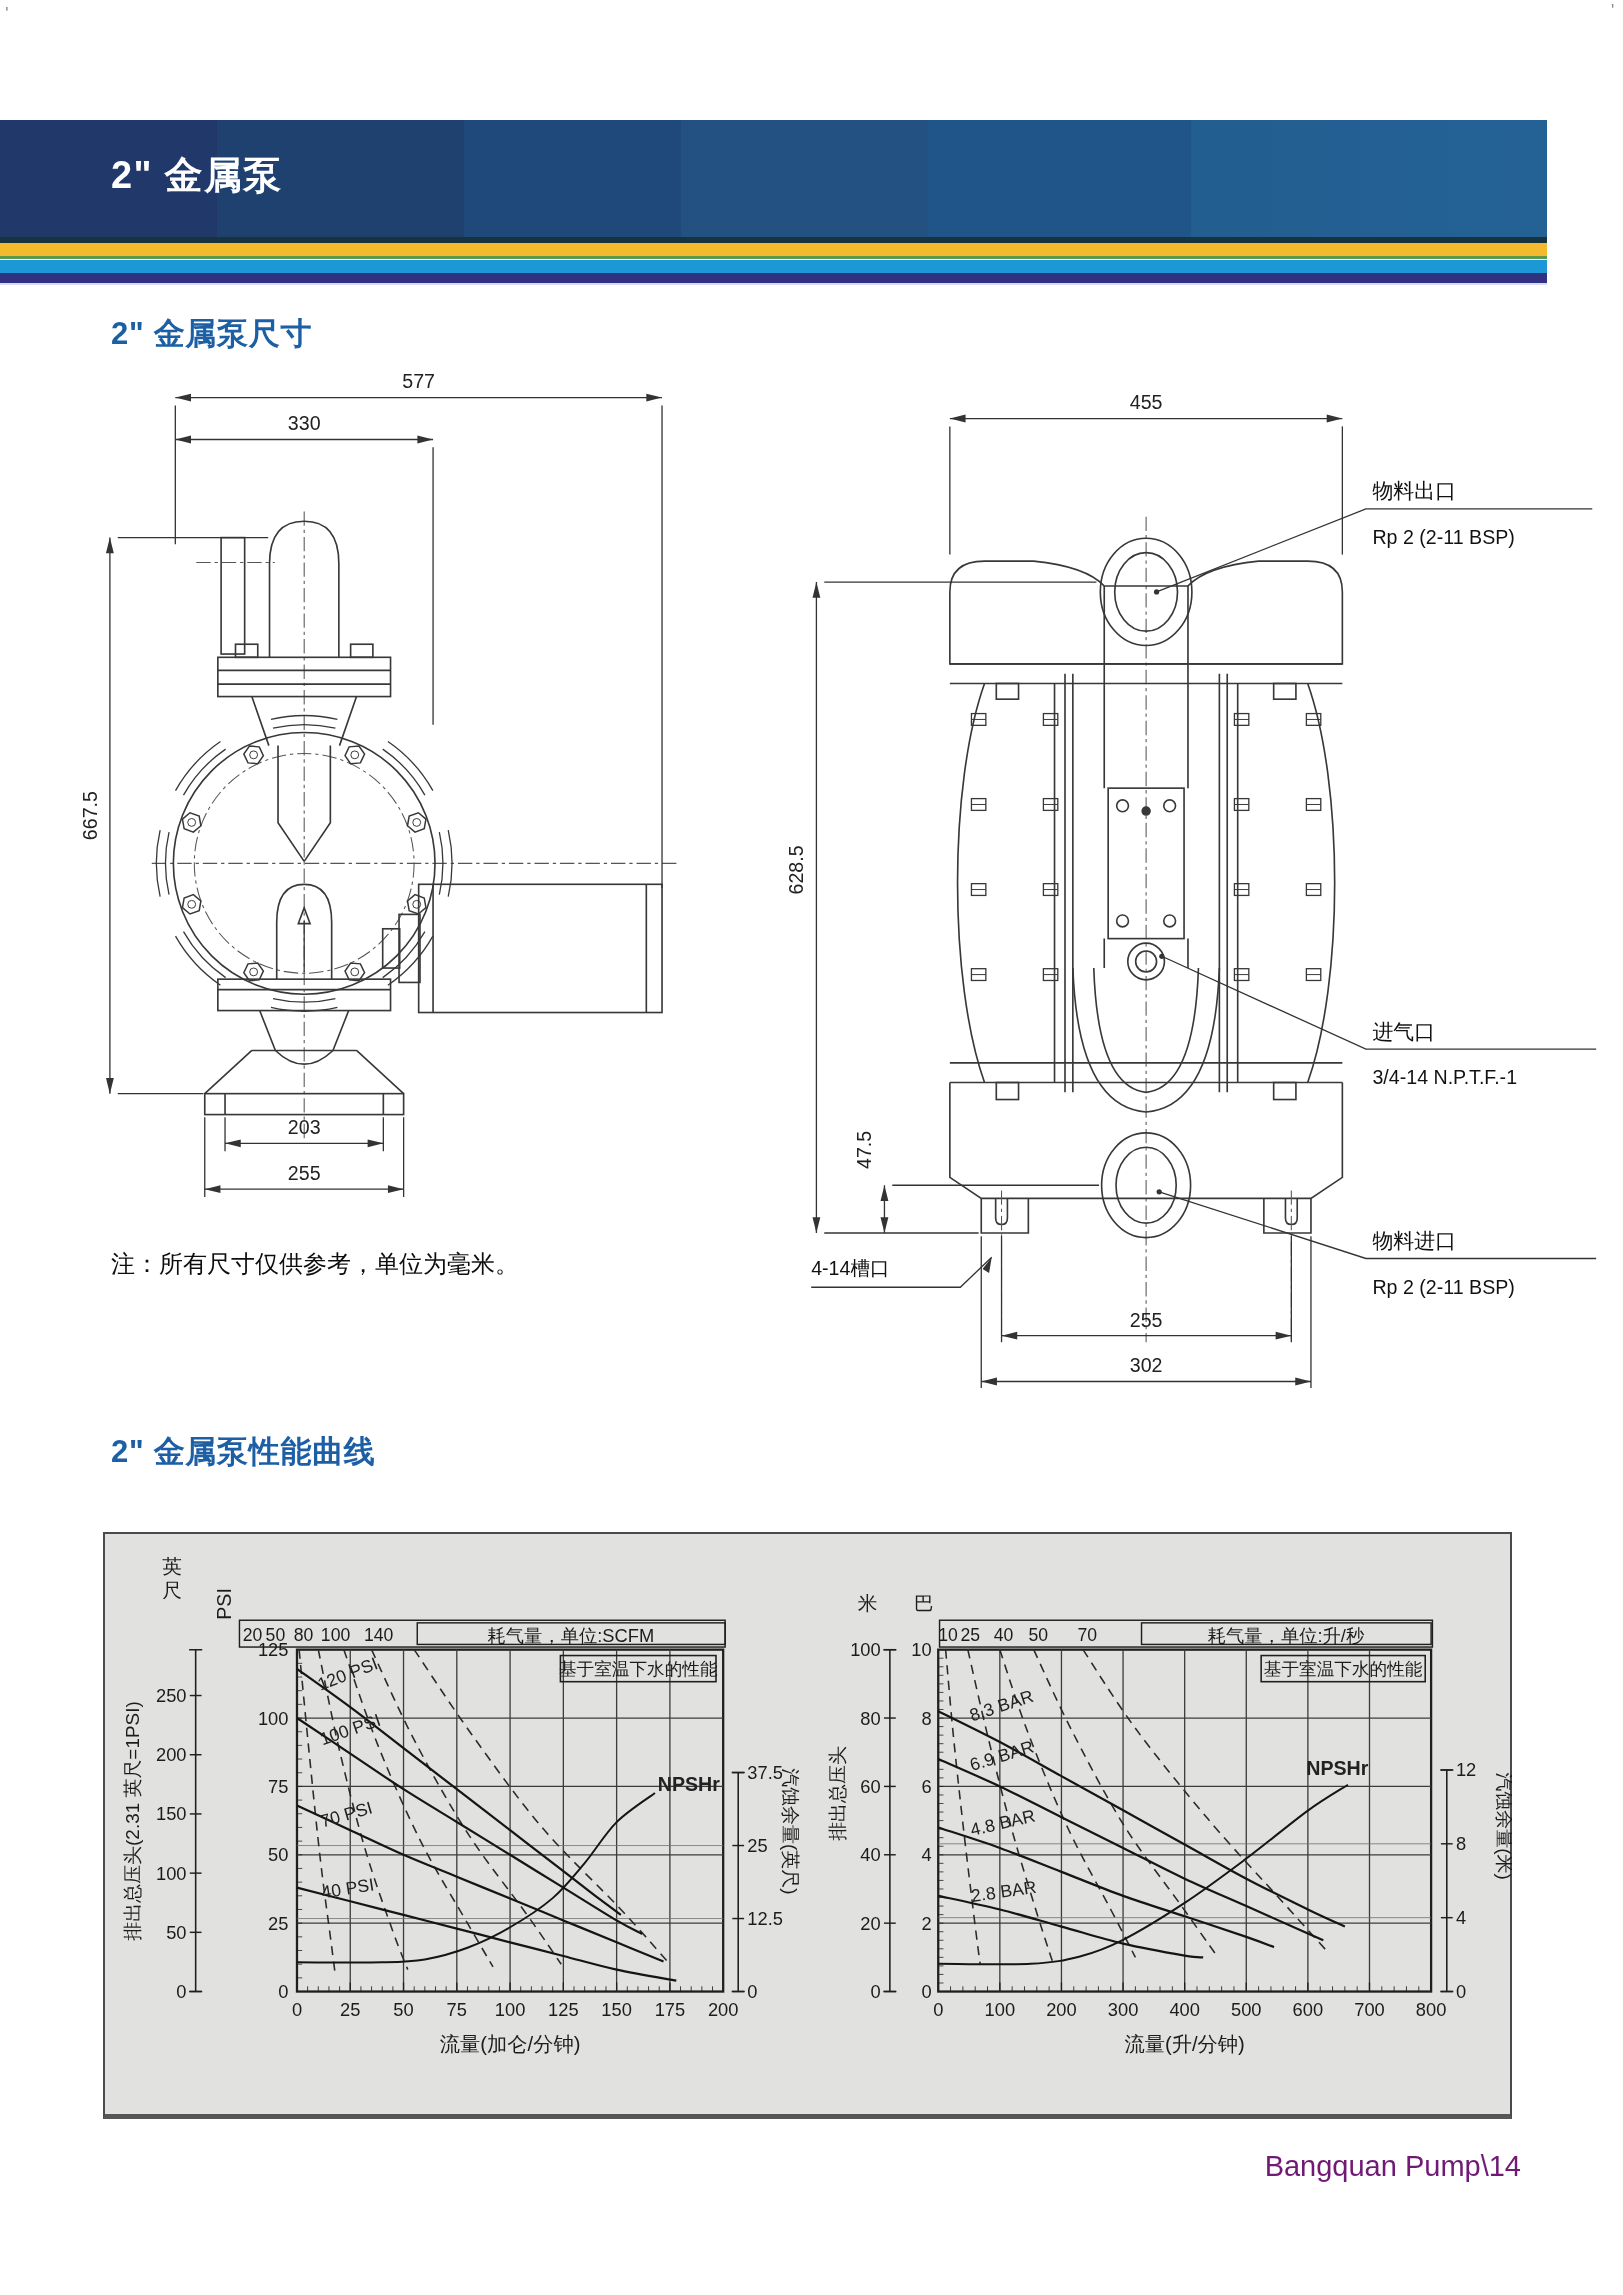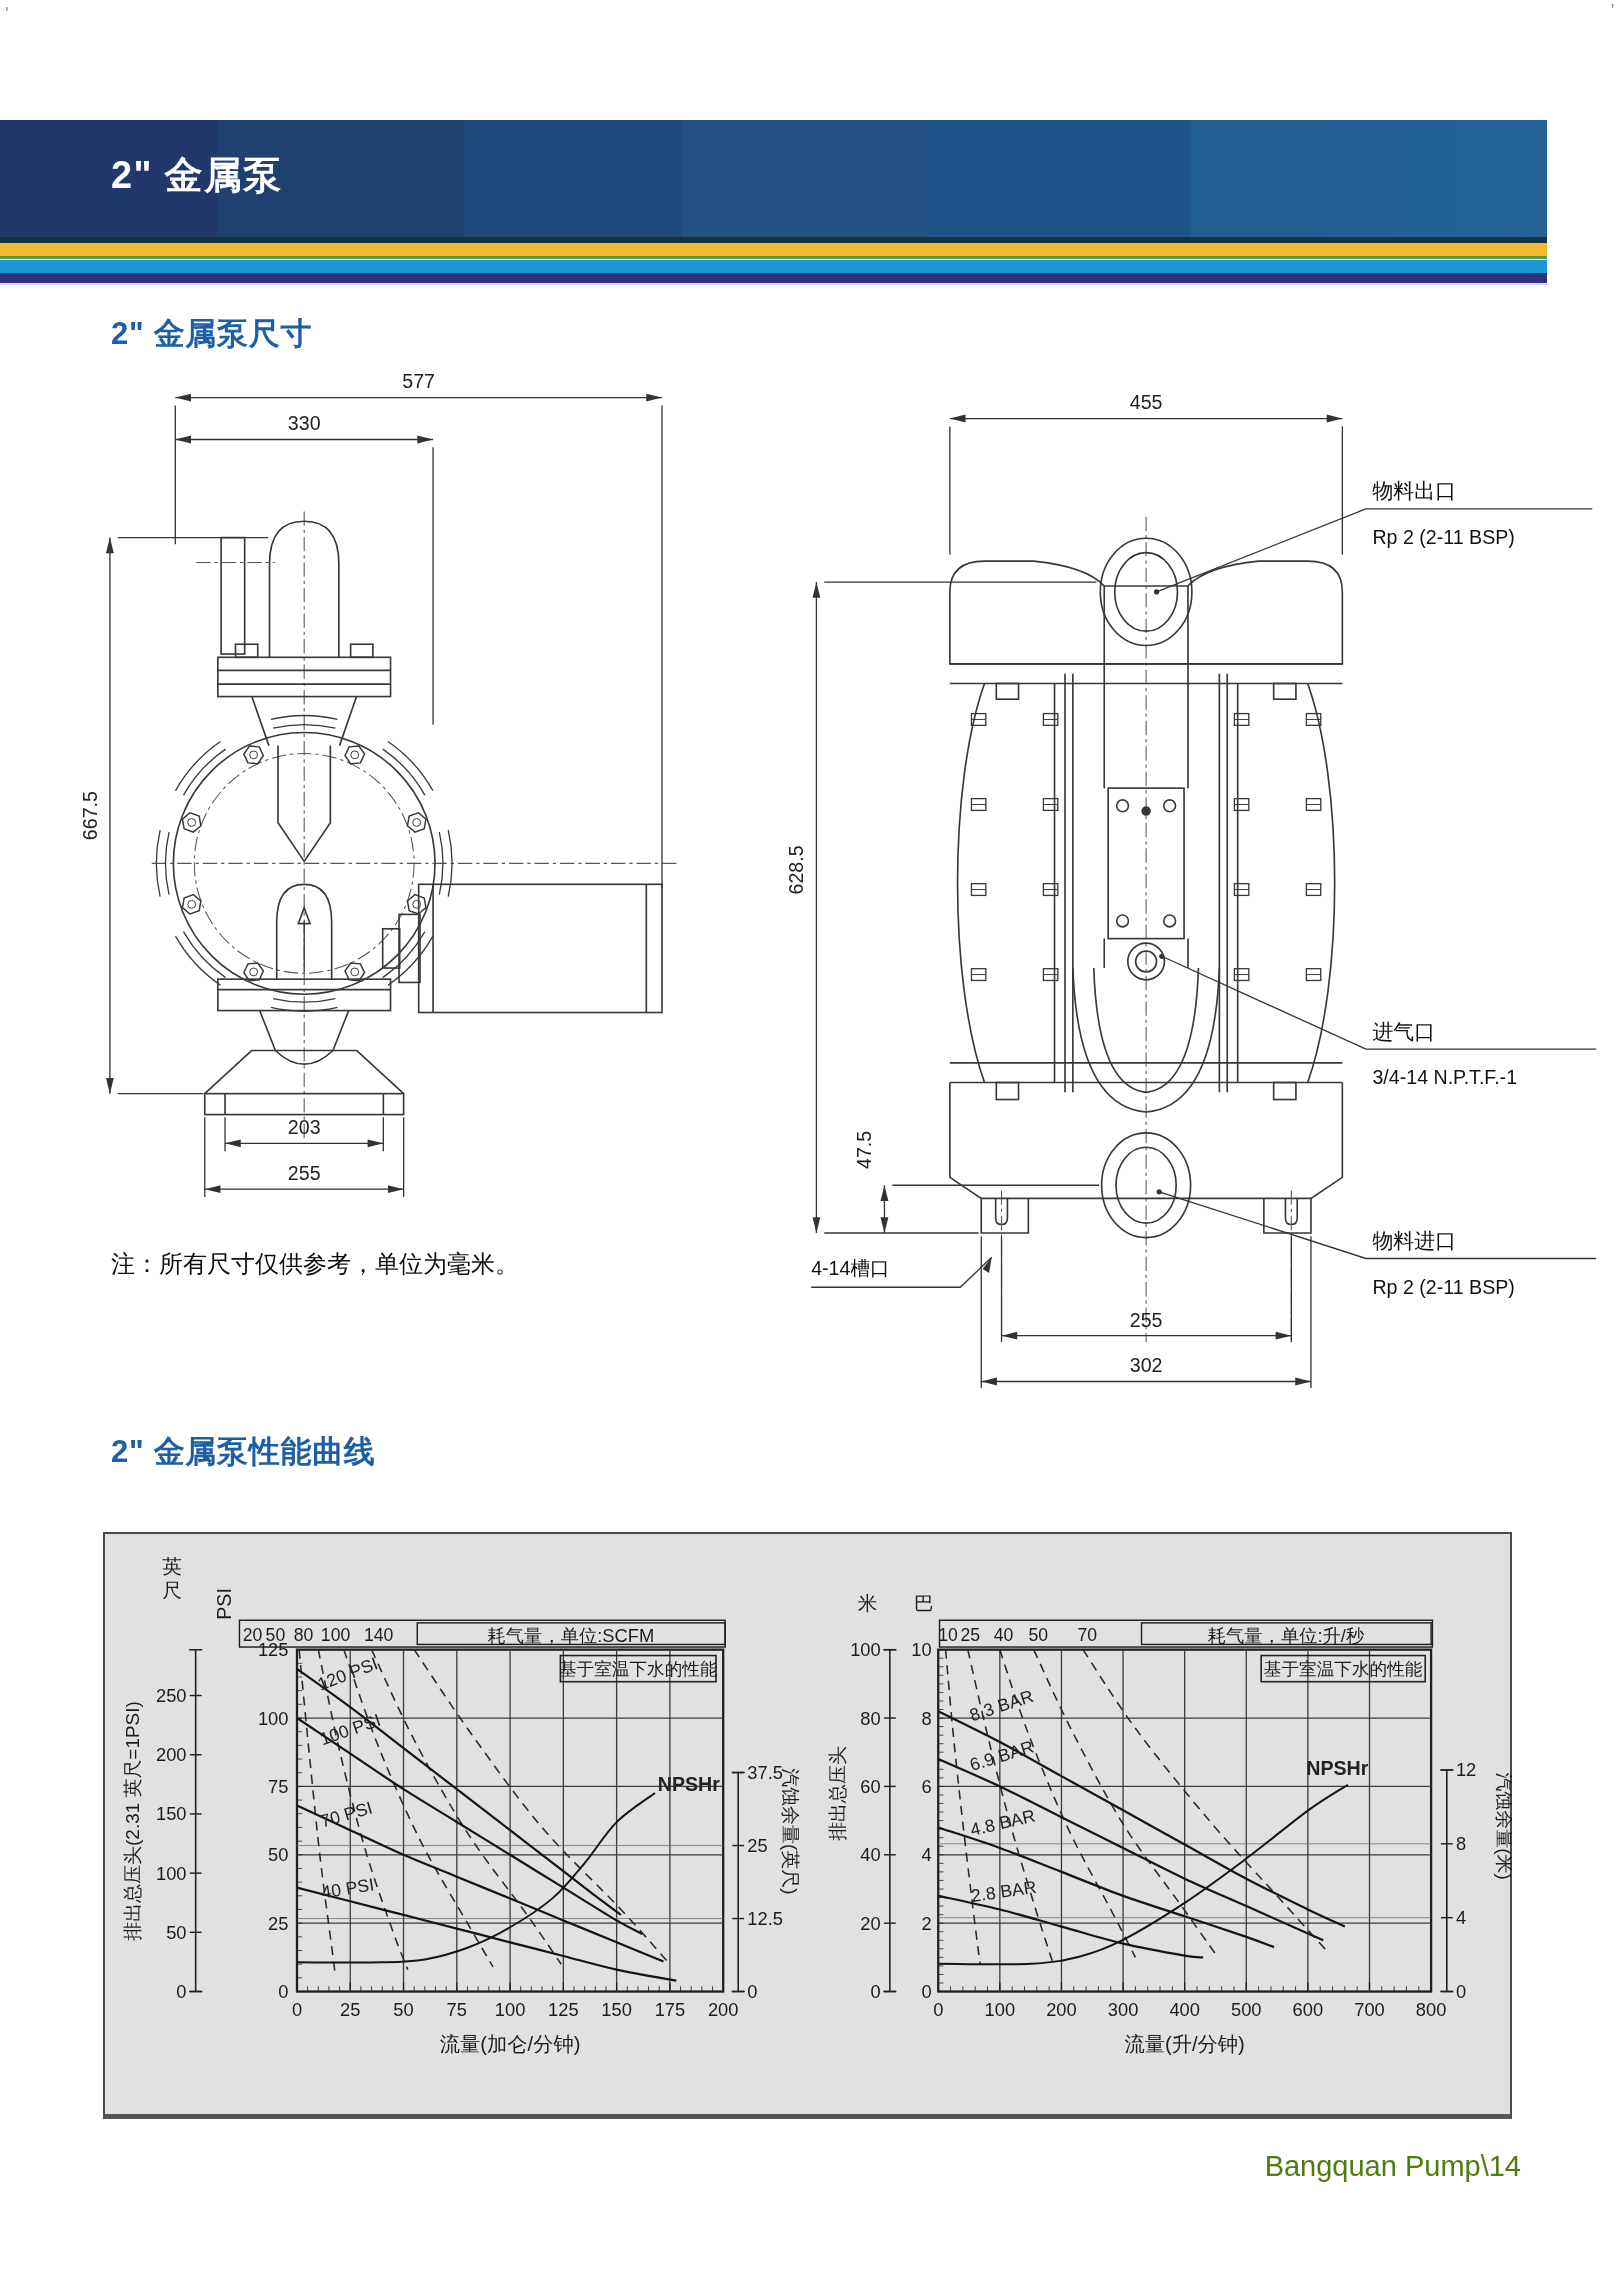--- a/index.html
+++ b/index.html
@@ -38,21 +38,21 @@
   #drawings text{font-family:"Liberation Sans","DejaVu Sans",sans-serif;}
   .cl{stroke-dasharray:22 6 5 6;stroke-width:1.6;}
   
   #perf-panel{
     left:103px;top:1532px;width:1409px;height:587px;
     background:#e1e1e0;border:2px solid #4a4a4a;
     border-bottom:5.2px solid #565656;box-sizing:border-box;
   }
   #charts{left:103px;top:1532px;}
   
-  #footer{right:102px;top:2150px;font-size:29px;color:#4d7c0f;}
+  #footer{right:102px;top:2150px;font-size:29px;color:#701a75;}
   .corner{color:#8a8a8a;font-size:17px;}
 </style>
 </head>
 <body>
 
 <div class="abs corner" style="left:5.2px;top:3.9px;">'</div>
 <div class="abs corner" style="left:1611px;top:1.3px;">'</div>
 
 <div id="banner" class="abs">
   <div class="title">2" 金属泵</div>

